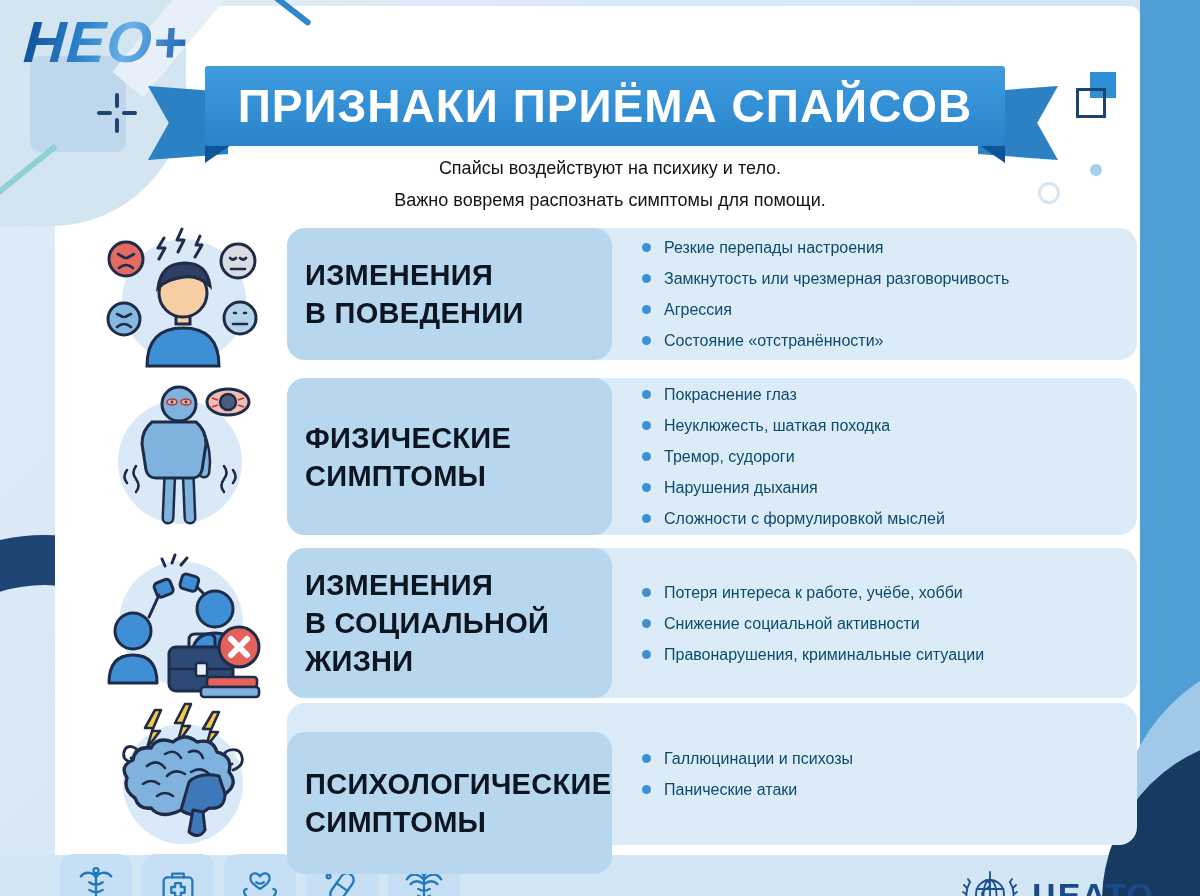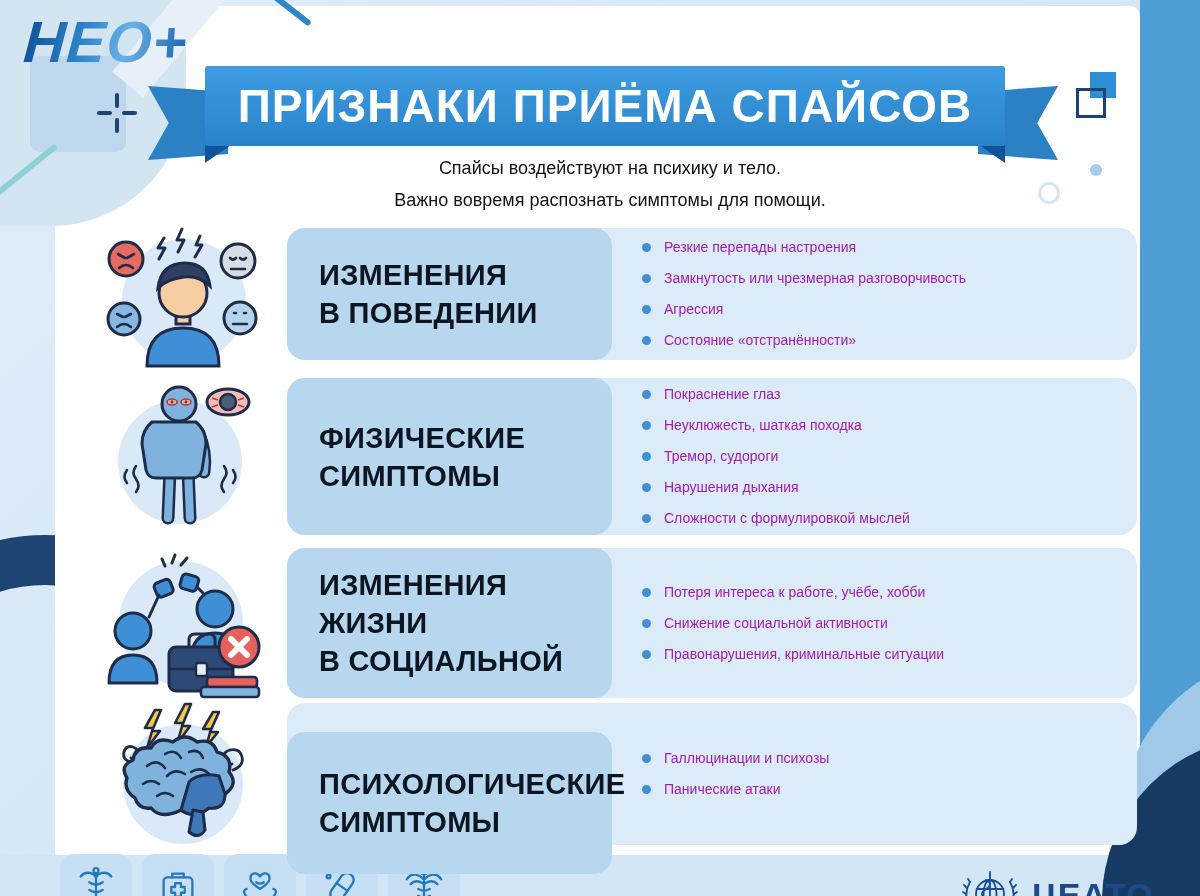--- a/index.html
+++ b/index.html
@@ -56,24 +56,24 @@
   .fold-right{left:979px;top:145px;clip-path:polygon(0 0,100% 0,100% 100%);}
 
   
   .intro{left:150px;top:152px;width:920px;text-align:center;z-index:6;
          font-size:18px;line-height:32px;font-weight:500;color:#121418;}
 
   
   .panel{left:287px;width:850px;background:#dcebf8;border-radius:18px;z-index:6;
          display:flex;align-items:center;}
   .chip{left:287px;width:325px;background:#b7d7ef;border-radius:18px;z-index:7;
-        display:flex;flex-direction:column;justify-content:center;padding-left:32px;box-sizing:border-box;}
+        display:flex;flex-direction:column;justify-content:center;padding-left:18px;box-sizing:border-box;}
   .chip .h{font-size:29px;font-weight:bold;color:#0d1520;line-height:38px;letter-spacing:.3px;}
   .panel ul{list-style:none;margin:0;padding:0 0 0 355px;}
-  .panel li{display:flex;gap:13px;font-size:14px;line-height:31px;color:#a21caf;white-space:nowrap;}
+  .panel li{display:flex;gap:13px;font-size:16px;line-height:31px;color:#0c4a6e;white-space:nowrap;}
   .bullet-dot{flex:none;width:9px;height:9px;border-radius:50%;background:#3f90d2;margin-top:11px;}
   .p1{top:228px;height:132px;} .c1{top:228px;height:132px;}
   .p2{top:378px;height:157px;} .c2{top:378px;height:157px;}
   .p3{top:548px;height:150px;} .c3{top:548px;height:150px;}
   .p4{top:703px;height:142px;} .c4{top:703px;height:142px;margin-top:29px;}
   .icon-box{z-index:6;}
   .i1{left:92px;top:216px;} .i2{left:98px;top:370px;}
   .i3{left:93px;top:543px;} .i4{left:95px;top:696px;}
 
   
@@ -264,22 +264,22 @@
     <rect x="114" y="134" width="50" height="10" rx="3" fill="#e5625c" stroke="#1e2c49" stroke-width="2.6"></rect>
     <rect x="108" y="144" width="58" height="10" rx="3" fill="#7fb3de" stroke="#1e2c49" stroke-width="2.6"></rect>
     <circle cx="146" cy="104" r="20" fill="#e5625c" stroke="#1e2c49" stroke-width="3"></circle>
     <g stroke="#ffffff" stroke-width="6" stroke-linecap="round">
       <line x1="138" y1="96" x2="154" y2="112"></line>
         <line x1="154" y1="96" x2="138" y2="112"></line>
     </g>
   </svg>
   <div class="abs chip c3">
     <div class="h">ИЗМЕНЕНИЯ</div>
+    <div class="h">В СОЦИАЛЬНОЙ</div>
     <div class="h">ЖИЗНИ</div>
-    <div class="h">В СОЦИАЛЬНОЙ</div>
   </div>
   <div class="abs panel p3">
     <ul>
       <li>
           <span class="bullet-dot"></span>
           <span>Потеря интереса к работе, учёбе, хобби</span>
         </li>
       <li>
           <span class="bullet-dot"></span>
           <span>Снижение социальной активности</span>

